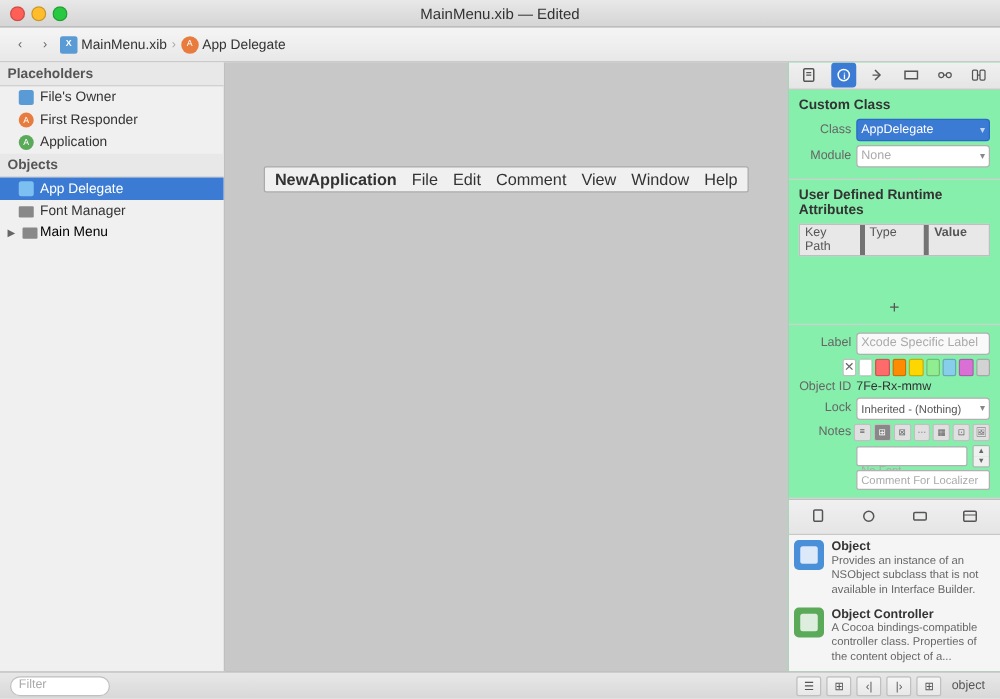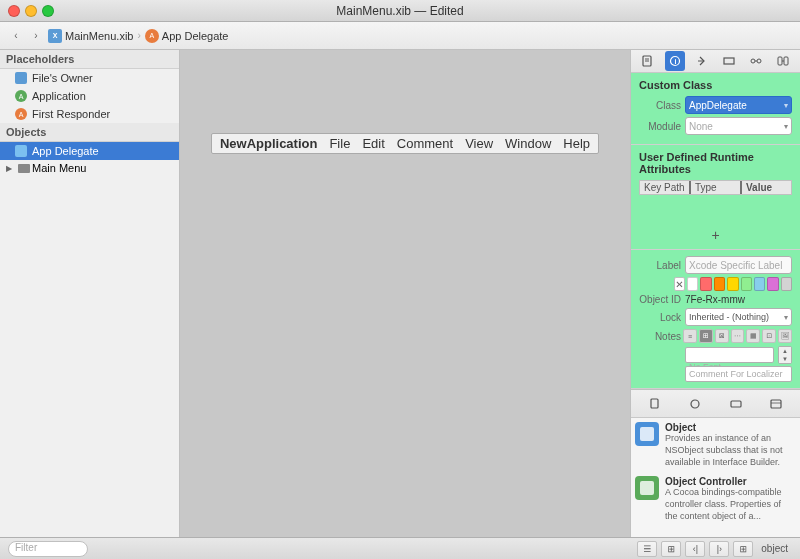--- a/index.html
+++ b/index.html
@@ -312,21 +312,21 @@
       gap: 0;
       background: #e8e8e8;
       border: 1px solid #c0c0c0;
       margin-bottom: 2px;
     }
     .attrs-table-col {
       flex: 1;
       font-size: 10px;
       color: #555;
       padding: 1px 4px;
-      border-right: 2px solid #737373;
+      border-right: 4px solid #737373;
     }
     .attrs-table-col:last-child { border-right: none; font-weight: bold; }
     .attrs-add-btn {
       font-size: 14px;
       color: #555;
       cursor: pointer;
       display: flex;
       align-items: center;
       justify-content: center;
       height: 16px;
@@ -618,36 +618,42 @@
   <div class="sidebar">
     <div class="sidebar-section-header">Placeholders</div>
     <div class="sidebar-item">
       <div class="item-icon">
         <div class="icon-cube"></div>
       </div>
       <span>File's Owner</span>
     </div>
     <div class="sidebar-item">
       <div class="item-icon">
-        <div class="icon-green-person">A</div>
-      </div>
-      <span>Application</span>
+        <div class="icon-orange-circle">A</div>
+      </div>
+      <span>First Responder</span>
     </div>
     <div class="sidebar-item">
       <div class="item-icon">
-        <div class="icon-orange-circle">A</div>
-      </div>
-      <span>First Responder</span>
+        <div class="icon-green-person">A</div>
+      </div>
+      <span>Application</span>
     </div>
     <div class="sidebar-section-header">Objects</div>
     <div class="sidebar-item selected">
       <div class="item-icon">
         <div class="icon-cube" style="background:#7bc0f0;"></div>
       </div>
       <span>App Delegate</span>
+    </div>
+    <div class="sidebar-item">
+      <div class="item-icon">
+        <div class="icon-tray"></div>
+      </div>
+      <span>Font Manager</span>
     </div>
     <div class="sidebar-group-row">
       <span class="expand-arrow">▶</span>
       <div class="item-icon">
         <div style="width:12px;height:9px;background:#888;border-radius:1px;"></div>
       </div>
       <span>Main Menu</span>
     </div>
   </div>
 

